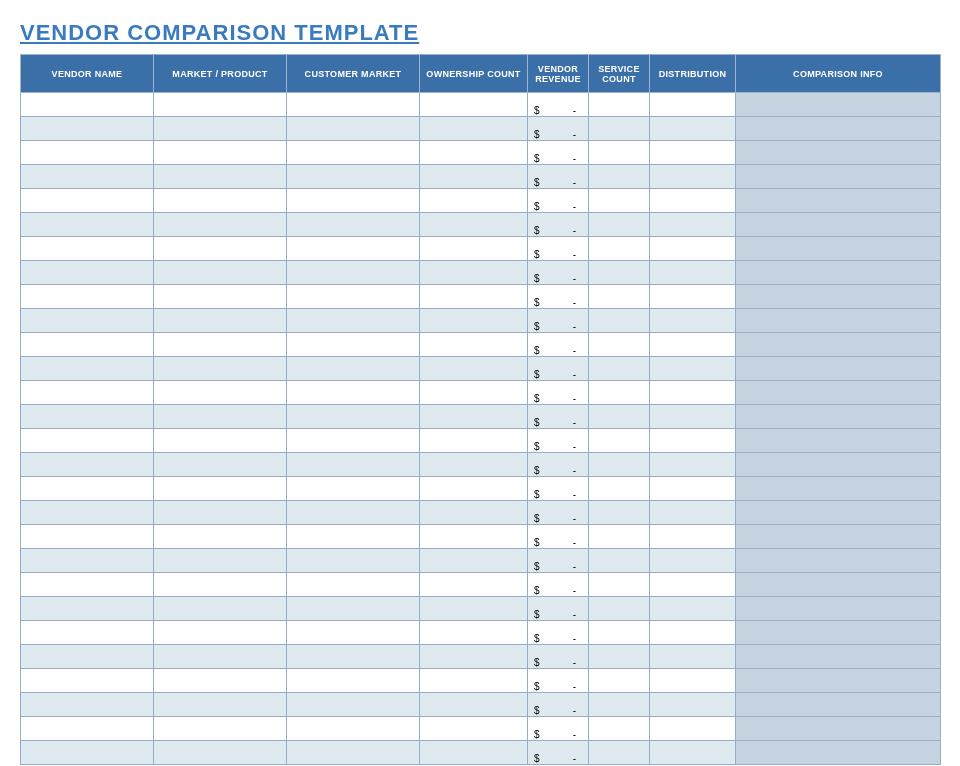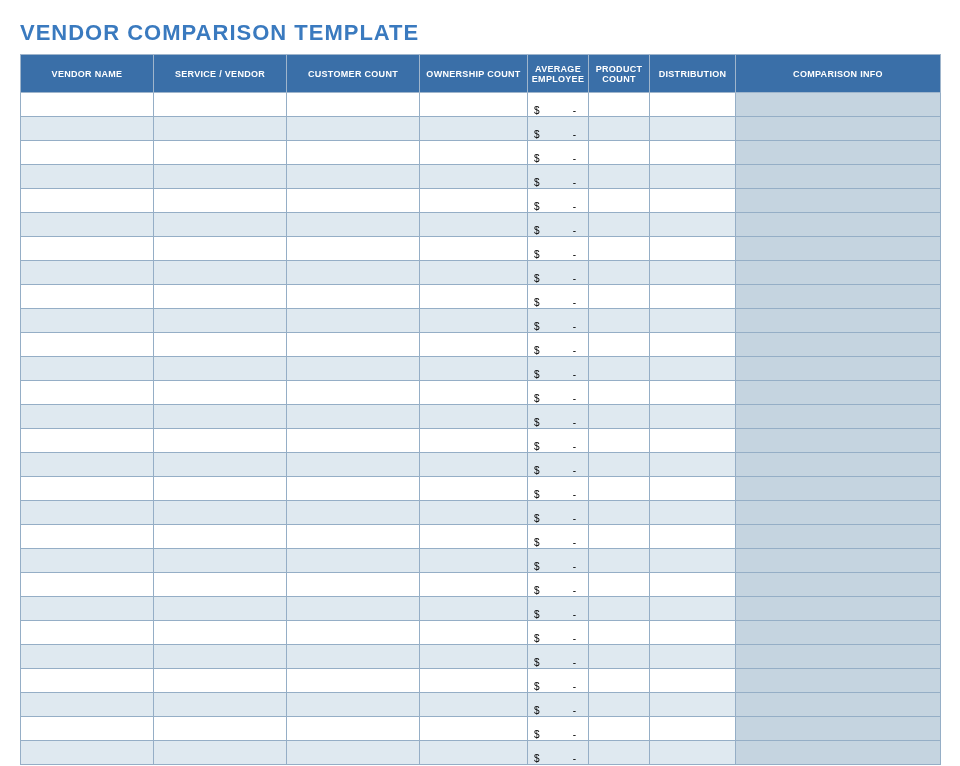--- a/index.html
+++ b/index.html
@@ -9,20 +9,21 @@
     background: #fff;
     font-family: Arial, Helvetica, sans-serif;
     width: 960px;
   }
   .title {
     color: #3a7abf;
     font-weight: 700;
     letter-spacing: 1px;
     font-size: 22px;
     margin: 0 0 8px 0;
+    text-decoration: underline;
   }
   table {
     border-collapse: collapse;
     width: 920px;
     table-layout: fixed;
   }
   thead th {
     background: #3a6fa8;
     color: #fff;
     font-size: 9px;
@@ -70,25 +71,25 @@
       <col class="c3">
       <col class="c4">
     <col class="c5">
       <col class="c6">
       <col class="c7">
       <col class="c8">
   </colgroup>
   <thead>
     <tr>
       <th>VENDOR NAME</th>
-      <th>SERVICE / VENDOR</th>
-      <th>CUSTOMER COUNT</th>
+      <th>MARKET / PRODUCT</th>
+      <th>CUSTOMER MARKET</th>
       <th>OWNERSHIP COUNT</th>
-      <th>AVERAGE EMPLOYEE</th>
-      <th>PRODUCT COUNT</th>
+      <th>VENDOR REVENUE</th>
+      <th>SERVICE COUNT</th>
       <th>DISTRIBUTION</th>
       <th>COMPARISON INFO</th>
     </tr>
   </thead>
   <tbody id="tbody">
       <tr>
         <td></td>
         <td></td>
         <td></td>
         <td></td>

